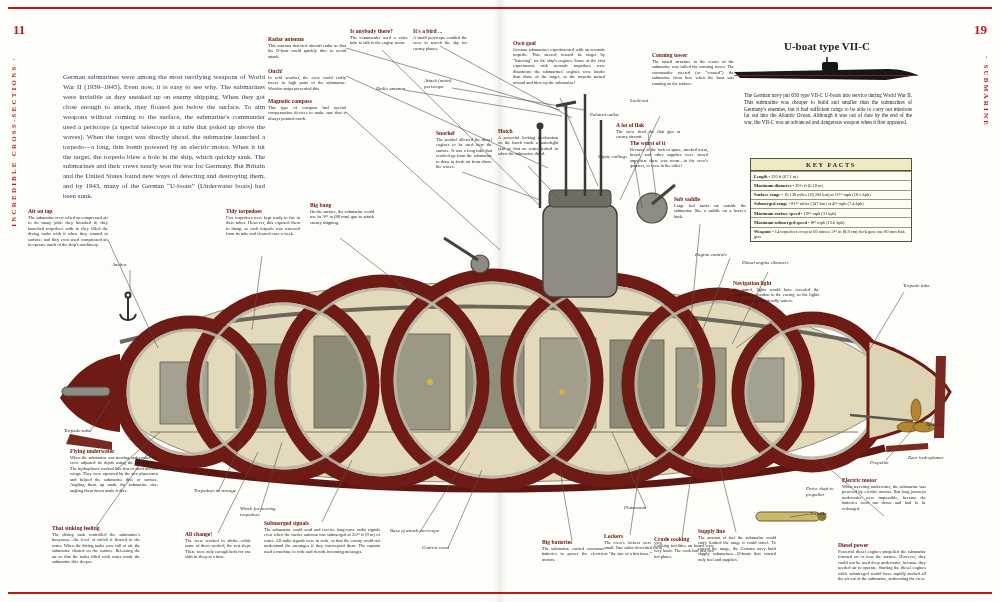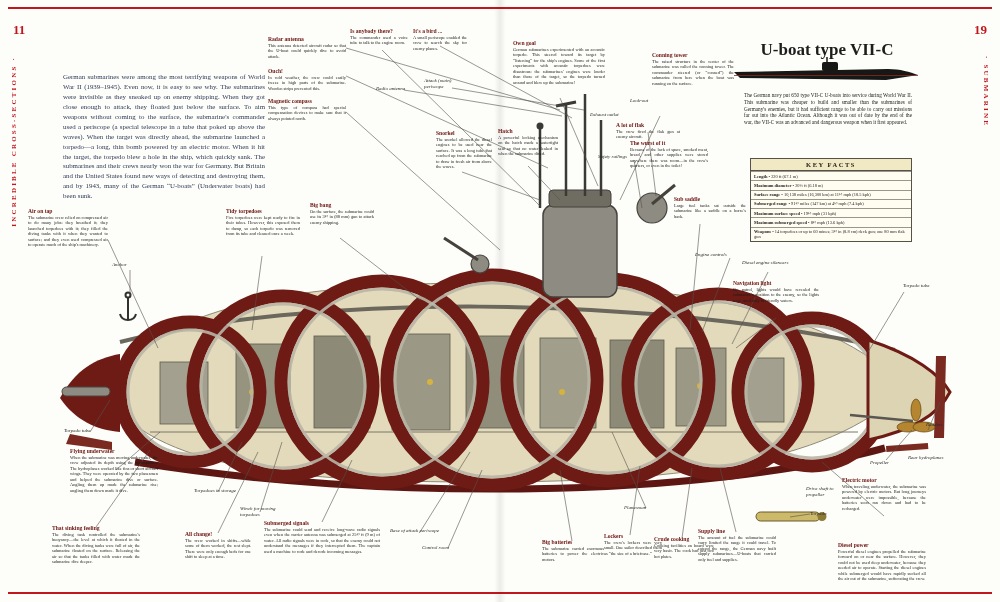--- a/index.html
+++ b/index.html
@@ -18,21 +18,21 @@
   .vtext{position:absolute;top:56px;writing-mode:vertical-rl;font-size:7px;font-weight:bold;letter-spacing:2.2px;color:var(--accent_red);white-space:nowrap;}
   .vtext.left{left:10px;transform:rotate(180deg);}
   .vtext.right{right:10px;}
   .title{position:absolute;left:74px;top:16px;font-size:44px;font-weight:500;color:#1d1d1b;letter-spacing:.5px;z-index:3;}
   .intro{position:absolute;left:63px;top:72px;width:202px;font-size:6.9px;line-height:1.44;text-align:justify;color:var(--intro_blue);z-index:3;}
   .art{position:absolute;left:0;top:0;width:1000px;height:602px;z-index:1;}
   .ann{position:absolute;z-index:3;}
   .ann .t{font-size:5.6px;font-weight:bold;color:var(--ann_red);margin-bottom:1px;}
   .ann .b{font-size:4.4px;line-height:1.24;color:var(--ink);text-align:justify;}
   .lbl{position:absolute;z-index:3;font-style:italic;font-size:5px;line-height:1.15;color:#2a2a28;}
-  .uboat-heading{position:absolute;left:742px;top:40px;width:170px;text-align:center;font-size:17px;font-weight:bold;color:#1d1d1b;z-index:3;}
+  .uboat-heading{position:absolute;left:742px;top:40px;width:170px;text-align:center;font-size:11px;font-weight:bold;color:#1d1d1b;z-index:3;}
   .silhouette{position:absolute;left:728px;top:57px;width:196px;height:28px;z-index:3;}
   .uboat-body{position:absolute;left:744px;top:92px;width:168px;font-size:5.2px;line-height:1.3;text-align:justify;color:var(--ink);z-index:3;}
   .keyfacts{position:absolute;left:750px;top:158px;width:162px;border:1px solid #55524a;background:#fffdf2;z-index:3;}
   .kf-head{background:#f1e9c4;border-bottom:1px solid #55524a;text-align:center;font-size:6.5px;font-weight:bold;letter-spacing:1.5px;padding:2px 0;color:#1d1d1b;}
   .kf-row{border-top:.5px solid #9a968a;padding:1.5px 3px;font-size:4.4px;line-height:1.2;color:var(--ink);}
   .kf-row:first-of-type{border-top:none;}
   .kf-l{font-weight:bold;}
   .kf-v::before{content:" • ";}
 </style>
 </head>

